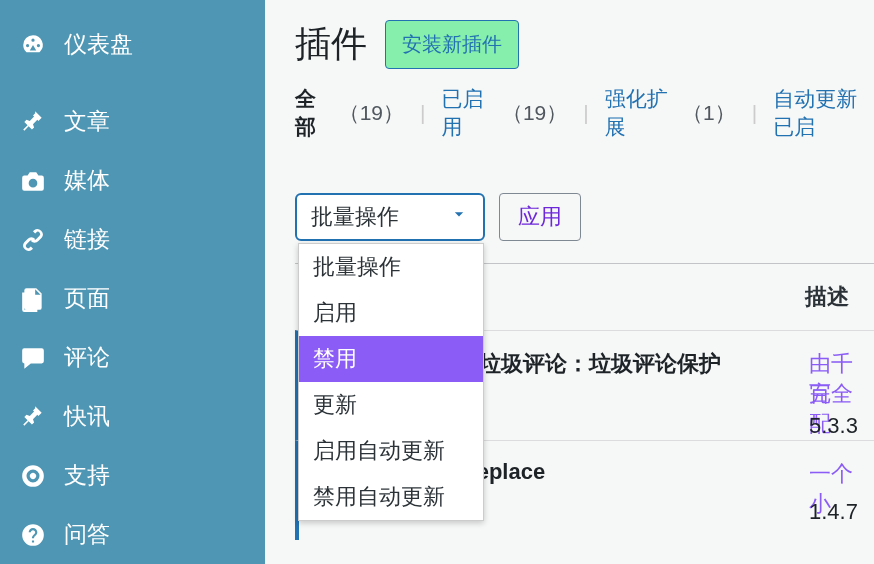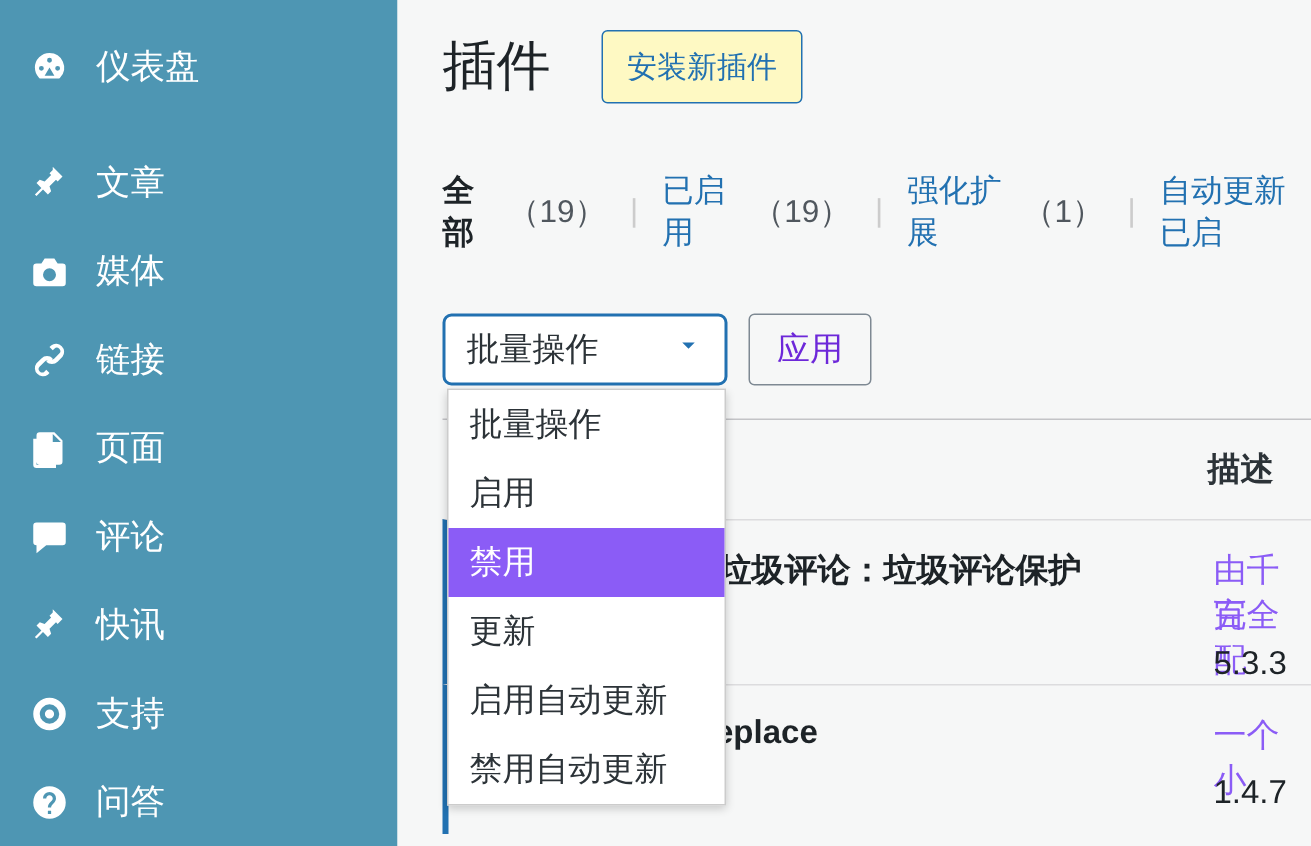--- a/index.html
+++ b/index.html
@@ -5,25 +5,25 @@
     * { margin: 0; padding: 0; box-sizing: border-box; }
     body { font-family: -apple-system, "Helvetica Neue", Arial, "PingFang SC", "Microsoft YaHei", sans-serif; background: #f0f0f1; width: 874px; height: 564px; overflow: hidden; color: #3c434a; }
     .layout { display: flex; height: 100%; }
 
     .sidebar { width: 265px; background: #4e96b3; flex-shrink: 0; padding-top: 15px; }
     .sidebar-item { display: flex; align-items: center; padding: 14px 18px; color: #fff; cursor: pointer; font-size: 23px; }
     .sidebar-item .icon { width: 30px; height: 30px; margin-right: 16px; display: inline-flex; align-items: center; justify-content: center; }
     .sidebar-item .icon svg { fill: #fff; width: 26px; height: 26px; }
 
     .main { flex: 1; background: #f6f7f7; padding: 20px 0 0 30px; position: relative; overflow: hidden; }
-    .title-row { display: flex; align-items: flex-end; gap: 34px; margin-bottom: 44px; }
+    .title-row { display: flex; align-items: flex-end; gap: 18px; margin-bottom: 16px; }
     .page-title { font-size: 36px; font-weight: 400; color: #1d2327; }
-    .add-btn { border: 1px solid #2271b1; color: #2271b1; background: #fef9c3; padding: 10px 16px; font-size: 20px; border-radius: 4px; cursor: pointer; }
+    .add-btn { border: 1px solid #2271b1; color: #2271b1; background: #86efac; padding: 10px 16px; font-size: 20px; border-radius: 4px; cursor: pointer; }
 
-    .filters { display: flex; align-items: center; gap: 10px; font-size: 21px; margin-bottom: 40px; }
+    .filters { display: flex; align-items: center; gap: 10px; font-size: 21px; margin-bottom: 52px; }
     .filter-link { color: #2271b1; cursor: pointer; }
     .filter-link.active { color: #1d2327; font-weight: 600; }
     .filter-count { color: #50575e; }
     .filter-sep { color: #ccc; padding: 0 6px; }
 
     .bulk-row { display: flex; align-items: center; gap: 14px; margin-bottom: 22px; position: relative; }
     .select-wrap { position: relative; }
     .bulk-select { width: 190px; height: 48px; border: 2px solid #2271b1; border-radius: 6px; background: #fff; font-size: 22px; padding: 0 14px; color: #2c3338; display: flex; align-items: center; justify-content: space-between; cursor: pointer; }
     .bulk-select .chev svg { width: 20px; height: 20px; fill: #2271b1; }
     .apply-btn { height: 48px; padding: 0 18px; border: 1px solid #7e8993; background: #f6f7f7; font-size: 22px; border-radius: 4px; color: #6d28d9; cursor: pointer; }

